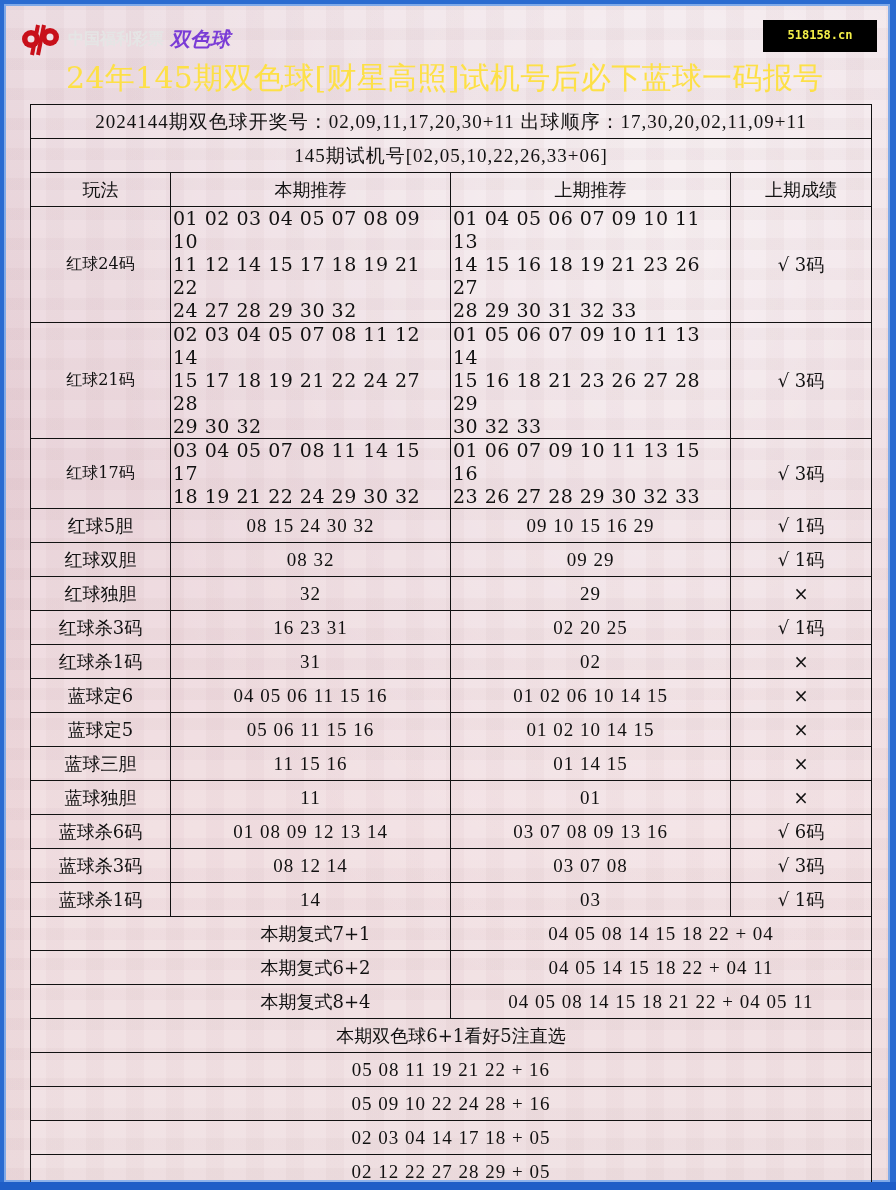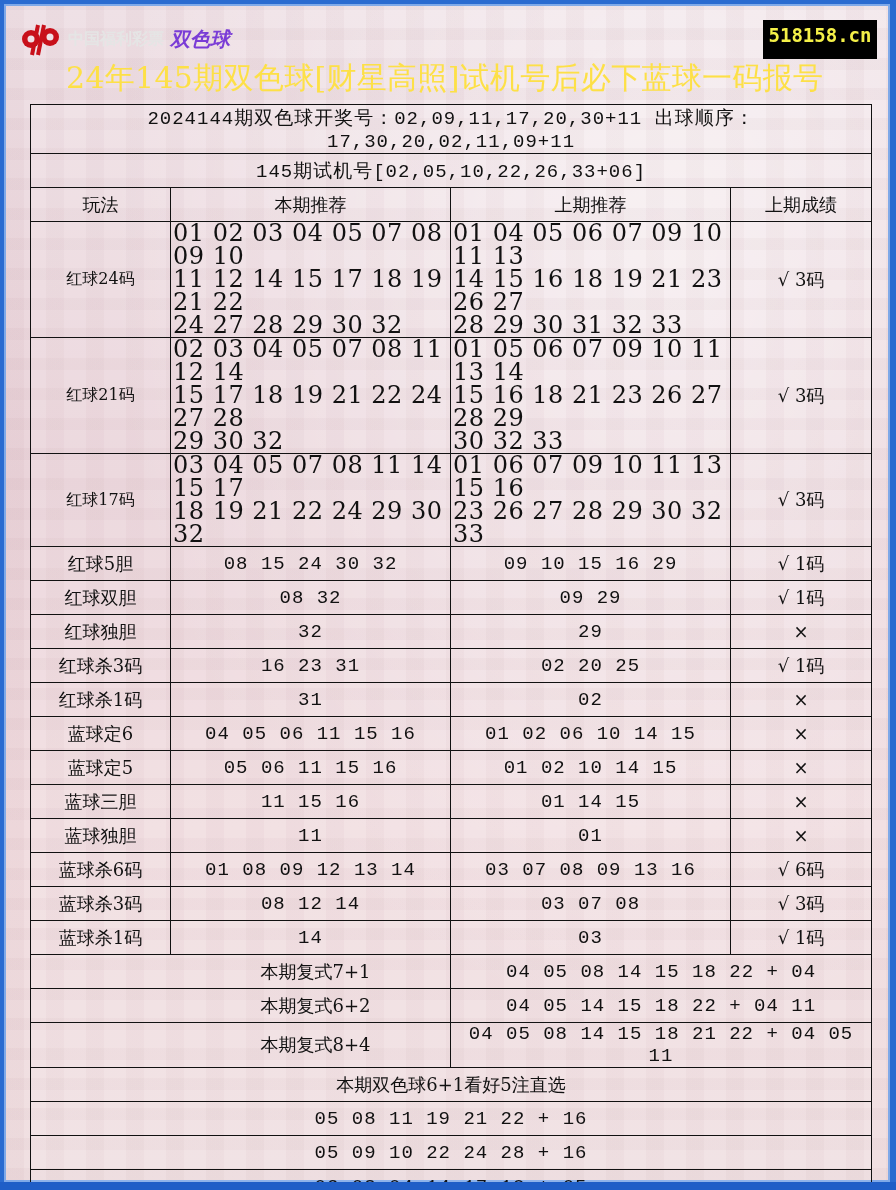--- a/index.html
+++ b/index.html
@@ -31,47 +31,47 @@
   }
   .logo-text {
     font-family: "DejaVu Sans", sans-serif; font-weight: bold;
     font-size: 16px; color: #e5e5e5; letter-spacing: 0px;
   }
   .logo-brand {
     font-family: "DejaVu Sans", sans-serif; font-weight: bold; font-style: italic;
     font-size: 20px; color: #7a3cd6; text-align: right;
   }
   .site-badge {
-    position: absolute; left: 763px; top: 20px; width: 114px; height: 39px;
+    position: absolute; left: 763px; top: 20px; width: 114px; height: 32px;
     background: #000; color: #f4f048; font-family: "DejaVu Sans Mono", monospace;
-    font-size: 19px; line-height: 30px; text-align: center; font-weight: bold;
+    font-size: 12px; line-height: 30px; text-align: center; font-weight: bold;
   }
   .main-title {
     position: absolute; left: 28px; top: 58px; width: 850px;
     font-size: 30px; color: #fde047; white-space: nowrap; letter-spacing: 0.3px;
     font-family: "DejaVu Serif", serif;
     margin-left: 38px;
   }
   table.grid {
     position: absolute; left: 30px; top: 104px; width: 841px;
     border-collapse: collapse; table-layout: fixed;
     font-size: 18px; color: #111;
   }
   table.grid td {
     border: 1.5px solid #111; text-align: center; vertical-align: middle;
     padding: 0; background: rgba(255,255,255,0.12);
   }
   .row-h35 td { height: 33px; }
   .num-block {
     text-align: left !important; padding-left: 2px !important;
-    font-size: 24px; line-height: 23px; white-space: pre-line; letter-spacing: 0.5px;
+    font-size: 19px; line-height: 23px; white-space: pre-line; letter-spacing: 0.5px;
     font-family: "DejaVu Serif", serif;
   }
   .label-cell { font-size: 16px; }
-  .compact { font-family: Liberation Mono, monospace; font-size: 19px; letter-spacing: 1px; }
+  .compact { font-family: Liberation Serif, serif; font-size: 19px; letter-spacing: 1px; }
   .left-pad { text-align: center; padding-left: 150px !important; margin-left: 18px; }
   .hdr { font-size: 18px; }
   .bottom-bar {
     position: absolute; left: 0; top: 1182px; width: 896px; height: 8px; background: #1f5ec7;
   }
 </style>
 </head>
 <body>
 
 <div class="frame"></div>

